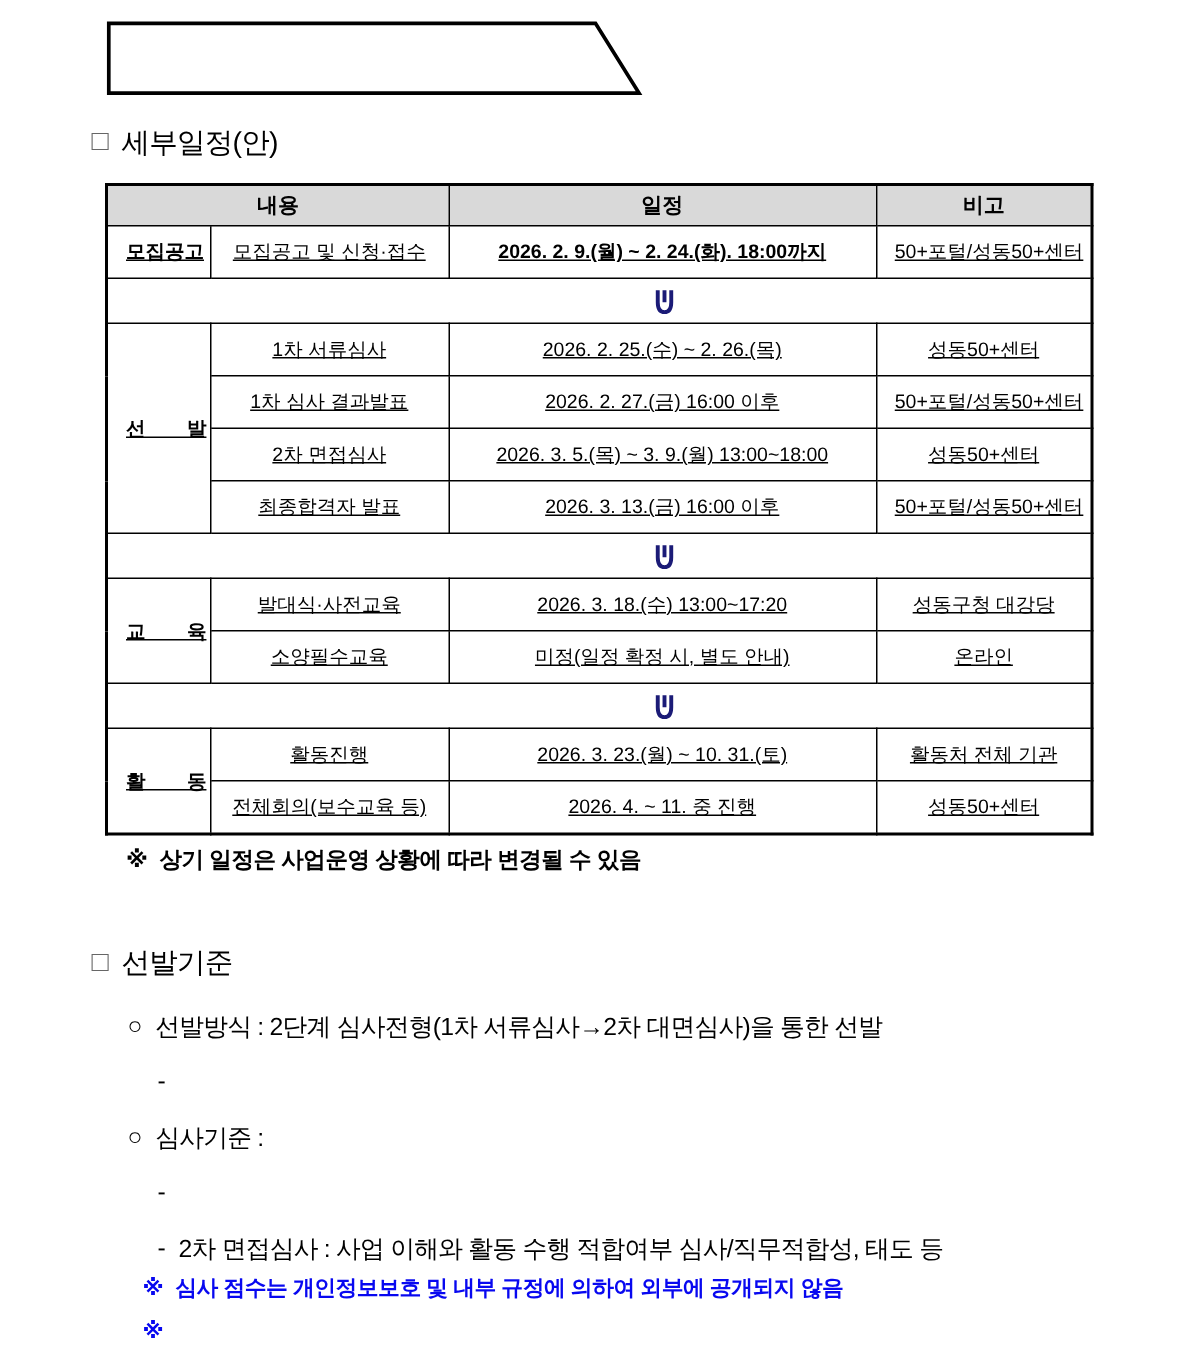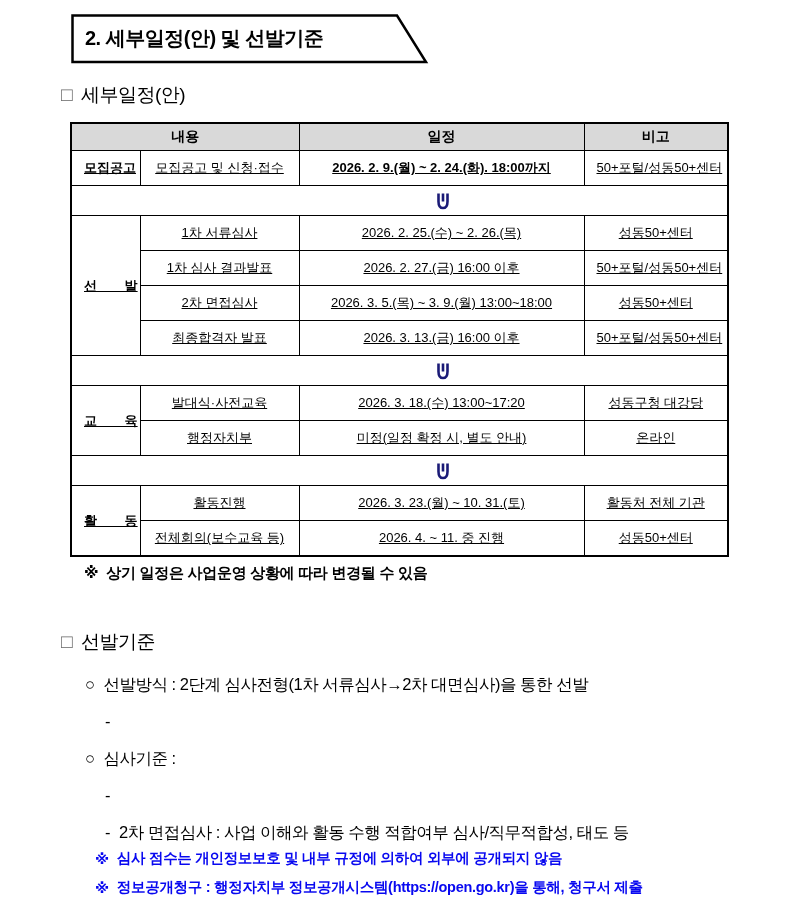--- a/index.html
+++ b/index.html
@@ -53,21 +53,20 @@
   }
   .note-line .mk { margin-right:8px; }
 </style>
 </head>
 <body>
 
 <div class="banner">
   <svg width="358" height="50" viewBox="0 0 358 50">
     <polygon points="1.5,1.5 326,1.5 355,48 1.5,48" fill="#ffffff" stroke="#000000" stroke-width="2.5"></polygon>
   </svg>
-  <div class="banner-text">2. 세부일정(안) 및 선발기준</div>
 </div>
 
 <div class="section-heading" style="left:61px; top:82px;">
   <span class="sq-marker">□</span>
   <span>세부일정(안)</span>
 </div>
 
 <table class="schedule">
   <colgroup>
       <col style="width:69px">
@@ -124,21 +123,21 @@
             </svg></span>
         </td>
     </tr>
     <tr class="data-row">
       <td class="group" rowspan="2"><span class="wide">교 육</span></td>
       <td>발대식·사전교육</td>
       <td>2026. 3. 18.(수) 13:00~17:20</td>
       <td>성동구청 대강당</td>
     </tr>
     <tr class="data-row">
-      <td>행정자치부</td>
+      <td>소양필수교육</td>
       <td>미정(일정 확정 시, 별도 안내)</td>
       <td>온라인</td>
     </tr>
     <tr class="arrow-row">
       <td colspan="4">
           <span class="arrow-wrap"><svg width="13" height="17" viewBox="0 0 13 17">
               <path d="M2 1 L2 9 C2 13.8 3.8 15.6 6.5 15.6 C9.2 15.6 11 13.8 11 9 L11 1" fill="none" stroke="#1b1b77" stroke-width="2.6"></path>
               <line x1="6.5" y1="1" x2="6.5" y2="9" stroke="#1b1b77" stroke-width="2.6"></line>
             </svg></span>
         </td>
@@ -187,15 +186,14 @@
   </div>
 </div>
 
 <div class="blue-notes">
   <div class="note-line">
     <span class="mk">※</span>
       <span>심사 점수는 개인정보보호 및 내부 규정에 의하여 외부에 공개되지 않음</span>
   </div>
   <div class="note-line">
     <span class="mk">※</span>
-      <span>정보공개청구 : 행정자치부 정보공개시스템(https://open.go.kr)을 통해, 청구서 제출</span>
   </div>
 </div>
 
 </body></html>

